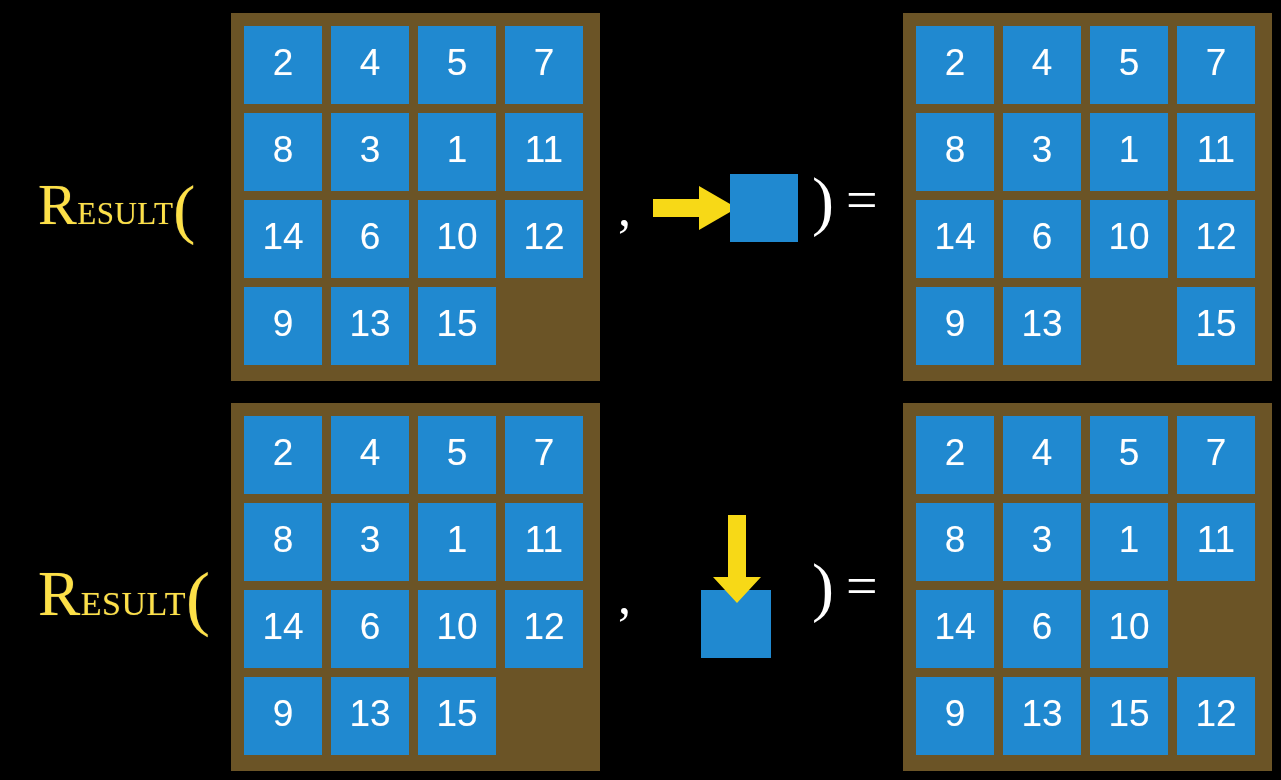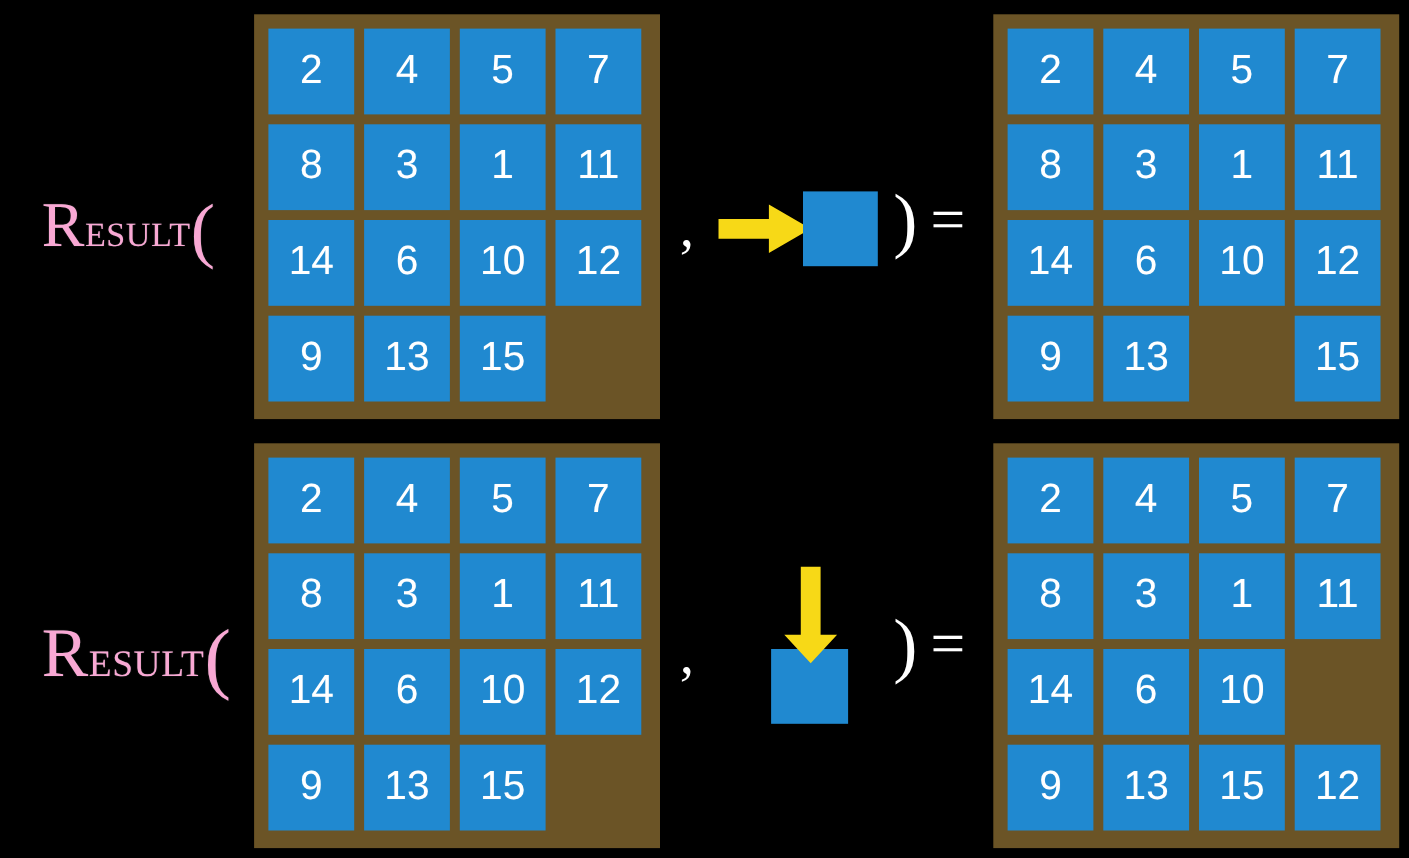--- a/index.html
+++ b/index.html
@@ -15,21 +15,21 @@
     position: relative;
     width: 1281px;
     height: 780px;
     background: #000000;
     overflow: hidden;
   }
 
   
   .result-label {
     position: absolute;
-    color: #f9a8d4;
+    color: #fde047;
     font-family: "Liberation Serif", serif;
     font-variant: small-caps;
     letter-spacing: 0.5px;
     white-space: nowrap;
     line-height: 1;
     text-shadow: 0 0 1px rgba(255,255,255,0.35);
   }
   .result-label .big {
     font-size: 1.32em;
     vertical-align: baseline;

